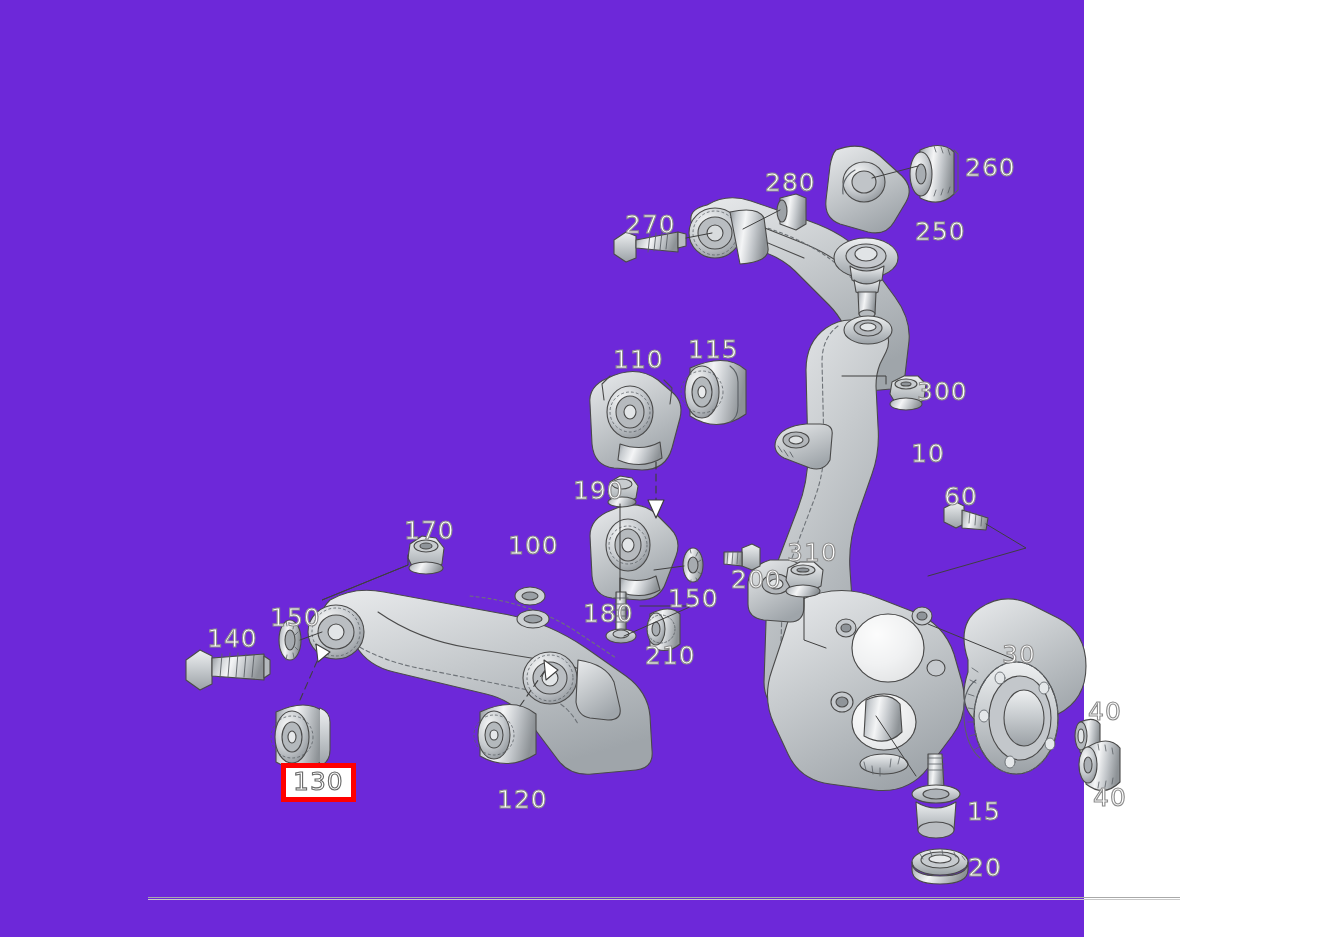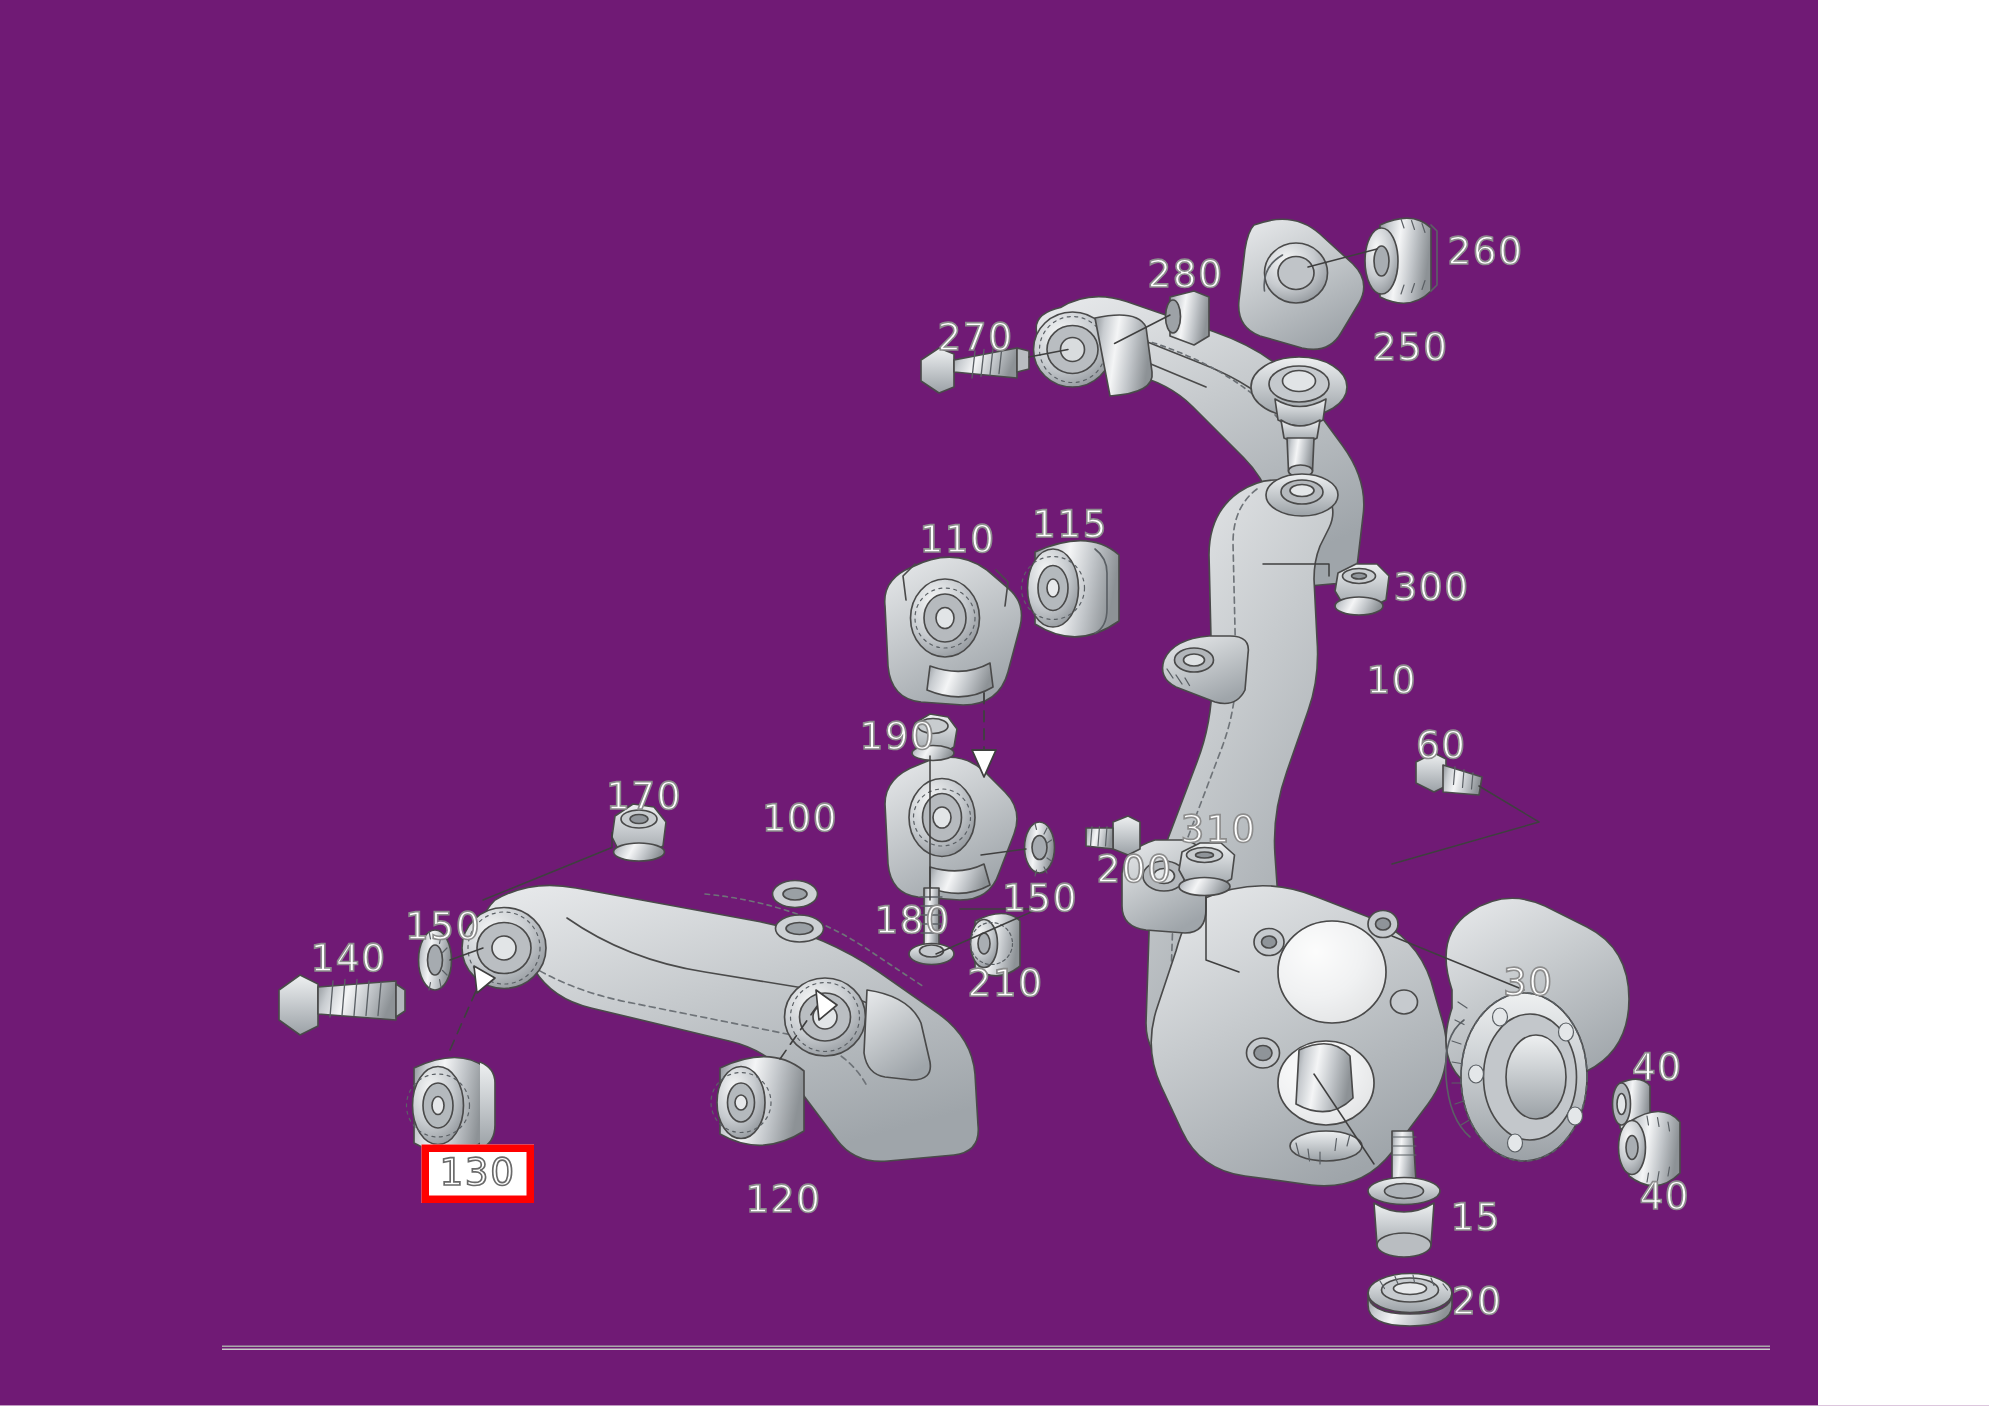--- a/index.html
+++ b/index.html
@@ -1,21 +1,21 @@
 <!DOCTYPE html>
 <html><head>
 <meta charset="utf-8">
 <title>Parts Diagram</title>
 <style>
   html,body{margin:0;padding:0;background:#ffffff;}
   body{
     font-family:"DejaVu Sans","Liberation Sans",sans-serif;
     width:1326px;height:937px;overflow:hidden;
   }
-  #stage{position:relative;width:1212px;height:937px;background:#701a75;}
+  #stage{position:relative;width:1084px;height:937px;background:#6d28d9;}
   #art{position:absolute;left:0;top:0;width:1326px;height:937px;}
 
   
   .lbl{
     position:absolute;
     font-family:"DejaVu Sans","Liberation Sans",sans-serif;
     font-size:25px;
     font-weight:400;
     letter-spacing:1px;
     line-height:1;
@@ -431,21 +431,21 @@
       </g>
     </g>
   </svg>
 
   <div class="lbl" style="left:965px;top:155px;">260</div>
   <div class="lbl" style="left:765px;top:170px;">280</div>
   <div class="lbl" style="left:915px;top:219px;text-align:right;">250</div>
   <div class="lbl" style="left:625px;top:212px;">270</div>
   <div class="lbl" style="left:613px;top:347px;">110</div>
   <div class="lbl" style="left:688px;top:337px;">115</div>
-  <div class="lbl" style="left:917px;top:379px;margin-left:12px;">300</div>
+  <div class="lbl" style="left:917px;top:379px;">300</div>
   <div class="lbl" style="left:911px;top:441px;">10</div>
   <div class="lbl" style="left:944px;top:484px;">60</div>
   <div class="lbl" style="left:573px;top:478px;">190</div>
   <div class="lbl" style="left:404px;top:518px;">170</div>
   <div class="lbl" style="left:508px;top:533px;">100</div>
   <div class="lbl" style="left:787px;top:540px;">310</div>
   <div class="lbl" style="left:731px;top:567px;">200</div>
   <div class="lbl" style="left:270px;top:605px;">150</div>
   <div class="lbl" style="left:668px;top:586px;">150</div>
   <div class="lbl" style="left:583px;top:601px;">180</div>

